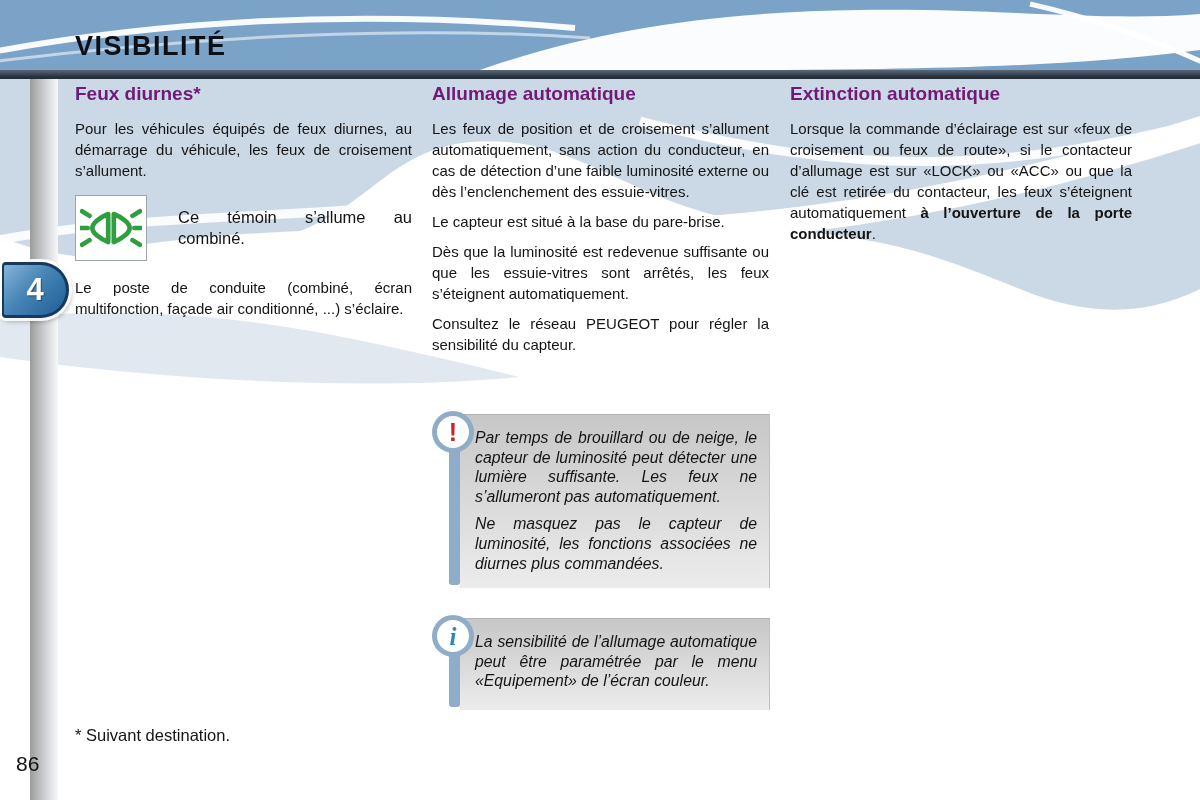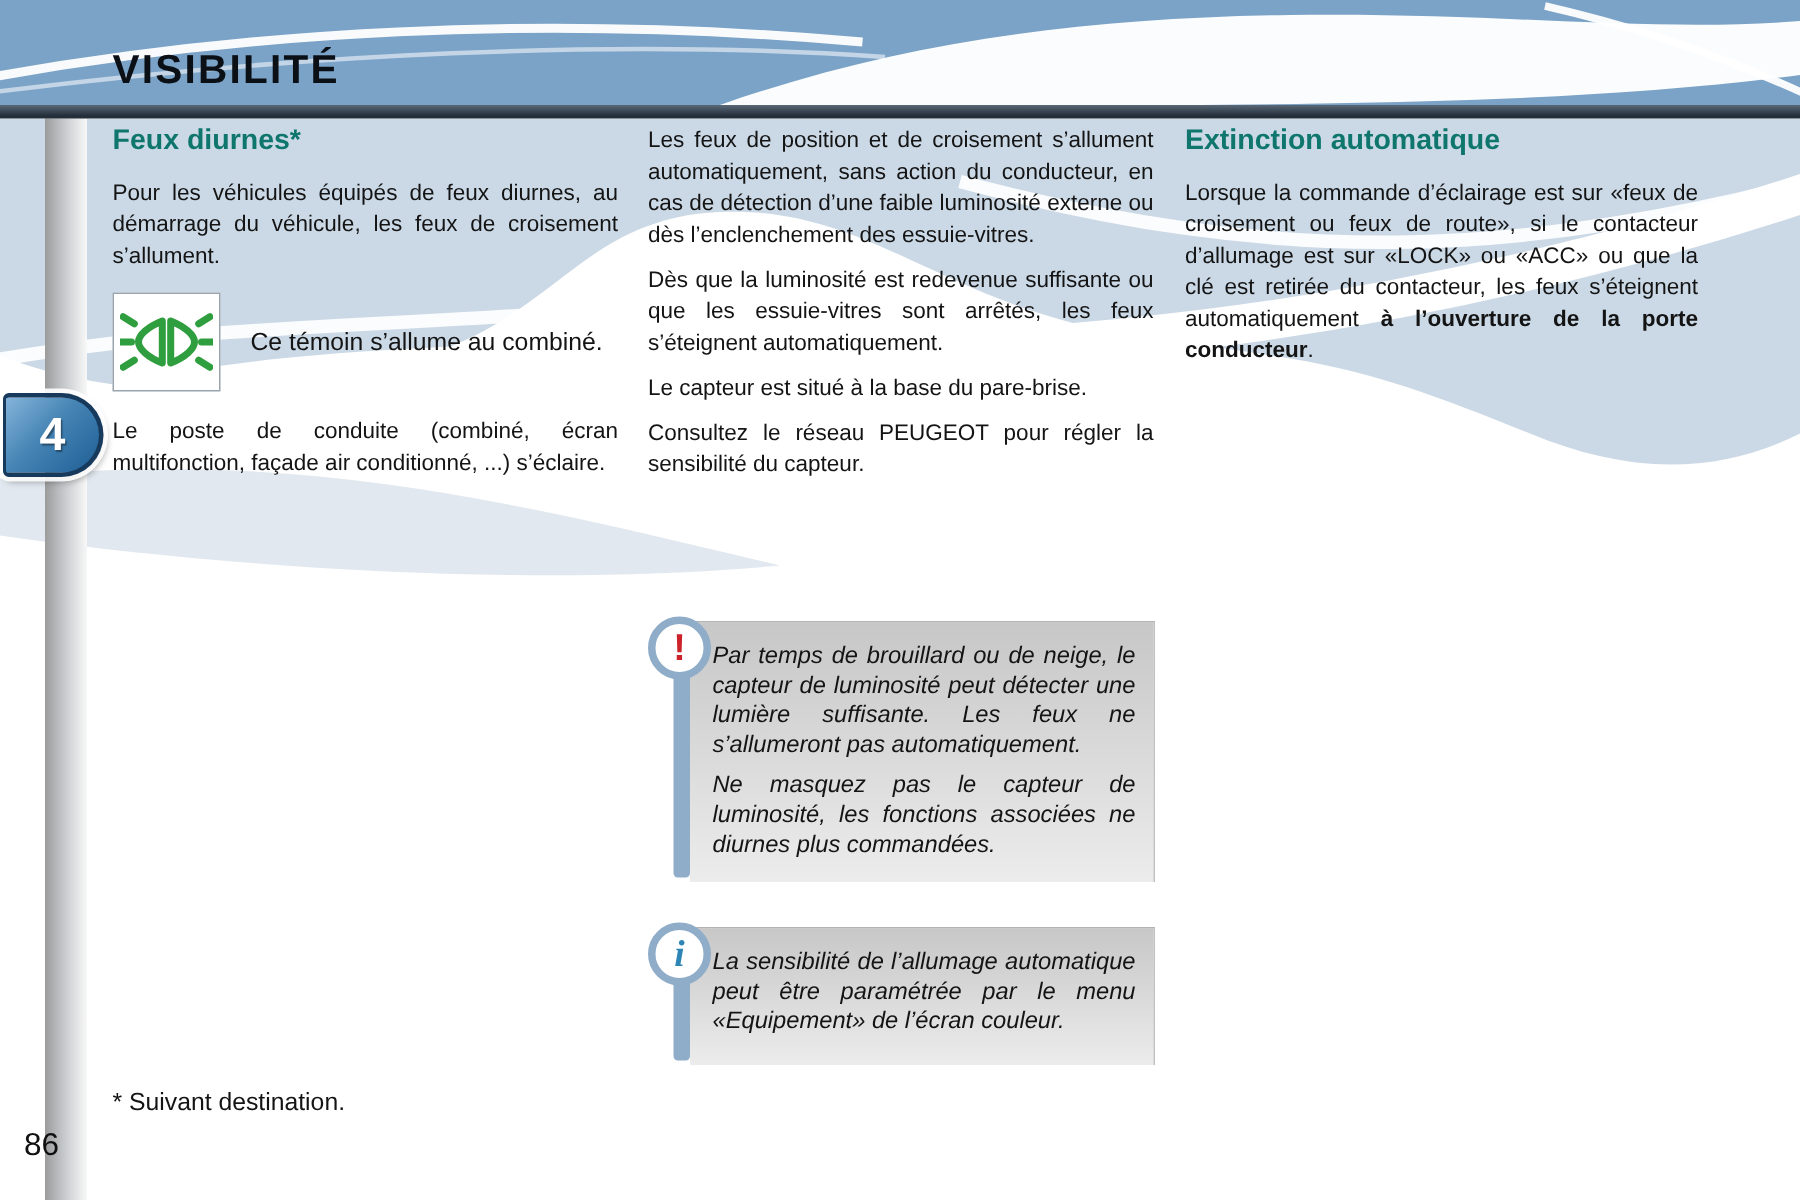--- a/index.html
+++ b/index.html
@@ -36,25 +36,25 @@
     display:flex;align-items:center;justify-content:center;
   }
   .chapter-tab span{color:#fff;font-size:31px;font-weight:bold;text-shadow:1px 1px 1px rgba(0,0,0,0.4);}
   .page-number{position:absolute;left:16px;top:752px;z-index:4;font-size:21px;font-weight:normal;color:#111;}
   .footnote{position:absolute;left:75px;top:726px;z-index:2;font-size:16.5px;color:#141414;}
   
   .col{position:absolute;top:83px;z-index:2;}
   .col-1{left:75px;width:337px;}
   .col-2{left:432px;width:337px;}
   .col-3{left:790px;width:342px;}
-  .col h2{margin:0 0 13px 0;font-size:19px;font-weight:bold;color:#0f766e;}
+  .col h2{margin:0 0 13px 0;font-size:19px;font-weight:bold;color:#701a75;}
   .col p{margin:0 0 9px 0;font-size:15px;line-height:21px;text-align:justify;}
   .col p.last{margin-bottom:0;}
   
-  .indicator-row{display:flex;gap:20px;align-items:center;margin:14px 0 16px 0;}
+  .indicator-row{display:flex;gap:31px;align-items:center;margin:14px 0 16px 0;}
   .indicator-box{
     flex:0 0 auto;width:70px;height:64px;background:#fff;border:1px solid #9aa4ad;
     display:flex;align-items:center;justify-content:center;
   }
   .indicator-caption{font-size:16.5px;line-height:21px;text-align:justify;}
   
   .callout{position:absolute;left:434px;width:336px;z-index:2;}
   .callout-warning{top:414px;}
   .callout-info{top:618px;}
   .callout-box{
@@ -126,23 +126,24 @@
             <line x1="64" y1="48" x2="56" y2="43"></line>
           </g>
         </svg>
       </div>
       <div class="indicator-caption">Ce témoin s’allume au combiné.</div>
     </div>
     <p class="last">Le poste de conduite (combiné, écran multifonction, façade air conditionné, ...) s’éclaire.</p>
   </div>
 
   <div class="col col-2">
+    <h2>Allumage automatique</h2>
     <p>Les feux de position et de croisement s’allument automatiquement, sans action du conducteur, en cas de détection d’une faible luminosité externe ou dès l’enclenchement des essuie-vitres.</p>
+    <p>Le capteur est situé à la base du pare-brise.</p>
     <p>Dès que la luminosité est redevenue suffisante ou que les essuie-vitres sont arrêtés, les feux s’éteignent automatiquement.</p>
-    <p>Le capteur est situé à la base du pare-brise.</p>
     <p class="last">Consultez le réseau PEUGEOT pour régler la sensibilité du capteur.</p>
   </div>
 
   <div class="col col-3">
     <h2>Extinction automatique</h2>
     <p class="last"><span>Lorsque la commande d’éclairage est sur «feux de croisement ou feux de route», si le contacteur d’allumage est sur «LOCK» ou «ACC» ou que la clé est retirée du contacteur, les feux s’éteignent automatiquement </span><b>à l’ouverture de la porte conducteur</b><span>.</span></p>
   </div>
 
   <div class="callout callout-warning">
     <div class="callout-bar"></div>

